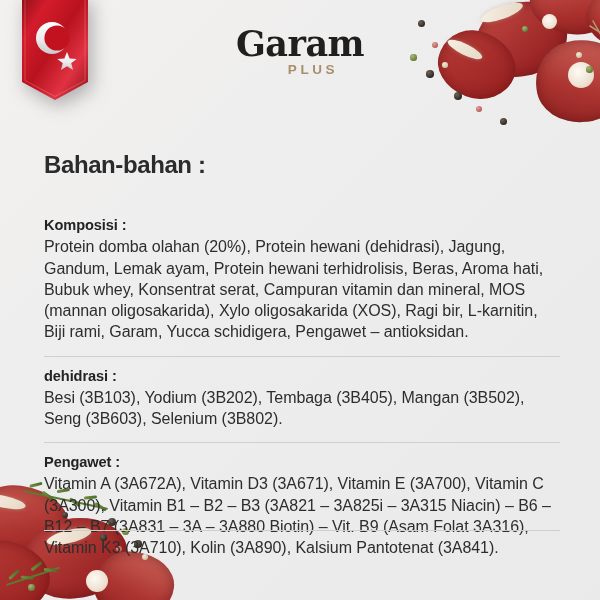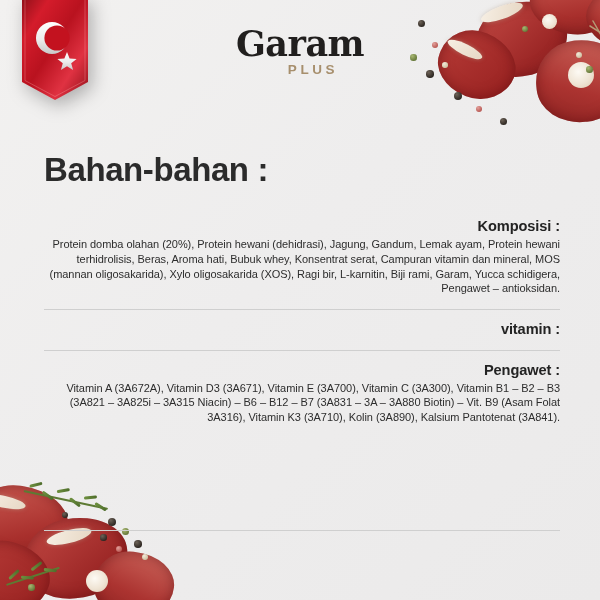--- a/index.html
+++ b/index.html
@@ -128,43 +128,43 @@
   }
 
   
   #content {
     position: absolute;
     left: 44px;
     top: 152px;
     width: 516px;
   }
   #page-title {
-    font-size: 33px;
+    font-size: 24px;
     font-weight: 700;
     color: #2b2b2b;
     letter-spacing: -0.4px;
-    margin: 0 0 30px 0;
+    margin: 0 0 39px 0;
     line-height: 1.1;
   }
-  .section { margin-bottom: 2px; text-align: right; }
+  .section { margin-bottom: 2px; }
   .section-divider {
     height: 1px;
     background: #cfcfcf;
     margin: 13px 0 11px 0;
     width: 100%;
   }
   .section-heading {
     font-size: 14.6px;
     font-weight: 700;
     color: #232323;
     margin: 0 0 3px 0;
     letter-spacing: -0.1px;
   }
   .section-body {
-    font-size: 11px;
+    font-size: 16px;
     line-height: 1.33;
     color: #2d2d2d;
     margin: 0;
     letter-spacing: -0.05px;
   }
   #bottom-divider {
     position: absolute;
     left: 44px;
     top: 530px;
     width: 516px;
@@ -297,21 +297,22 @@
     <h1 id="page-title">Bahan-bahan :</h1>
 
     <div class="section">
       <div class="section-heading">Komposisi :</div>
       <p class="section-body">Protein domba olahan (20%), Protein hewani (dehidrasi), Jagung, Gandum, Lemak ayam, Protein hewani terhidrolisis, Beras, Aroma hati, Bubuk whey, Konsentrat serat, Campuran vitamin dan mineral, MOS (mannan oligosakarida), Xylo oligosakarida (XOS), Ragi bir, L-karnitin, Biji rami, Garam, Yucca schidigera, Pengawet – antioksidan.</p>
     </div>
 
     <div class="section-divider"></div>
 
     <div class="section">
-      <div class="section-heading">vitamin :</div>
+      <div class="section-heading">dehidrasi :</div>
+      <p class="section-body">Besi (3B103), Yodium (3B202), Tembaga (3B405), Mangan (3B502), Seng (3B603), Selenium (3B802).</p>
     </div>
 
     <div class="section-divider"></div>
 
     <div class="section">
       <div class="section-heading">Pengawet :</div>
       <p class="section-body">Vitamin A (3A672A), Vitamin D3 (3A671), Vitamin E (3A700), Vitamin C (3A300), Vitamin B1 – B2 – B3 (3A821 – 3A825i – 3A315 Niacin) – B6 – B12 – B7 (3A831 – 3A – 3A880 Biotin) – Vit. B9 (Asam Folat 3A316), Vitamin K3 (3A710), Kolin (3A890), Kalsium Pantotenat (3A841).</p>
     </div>
   </div>
 

